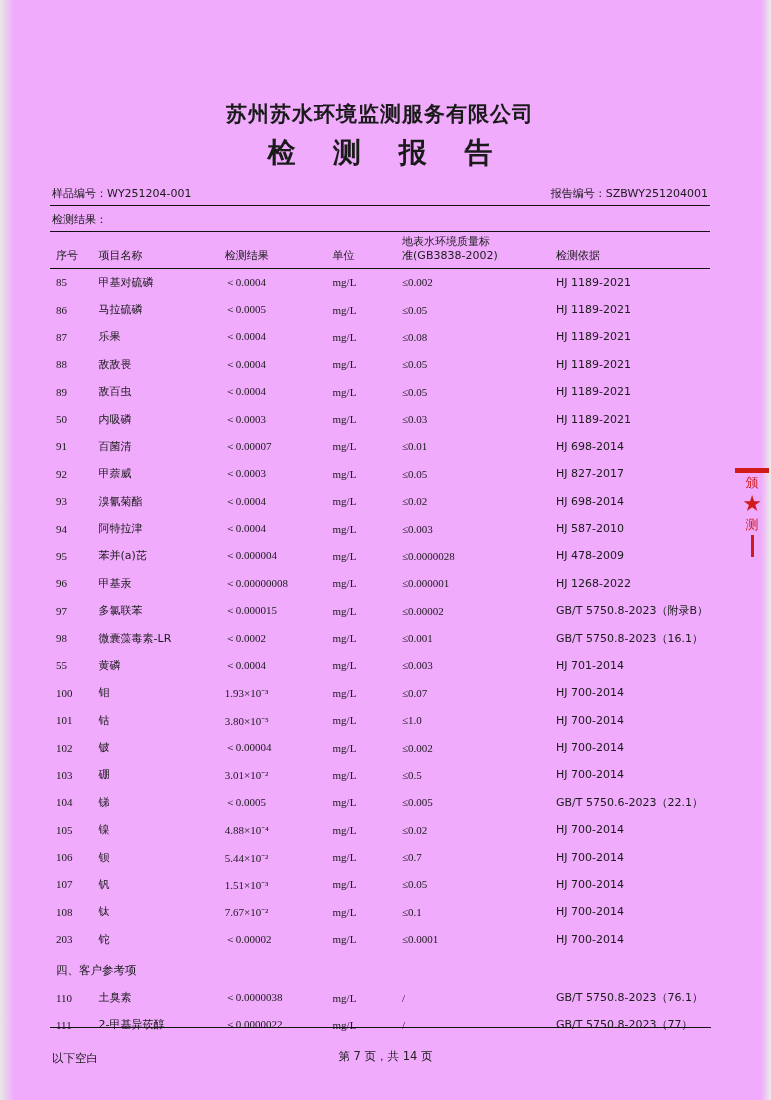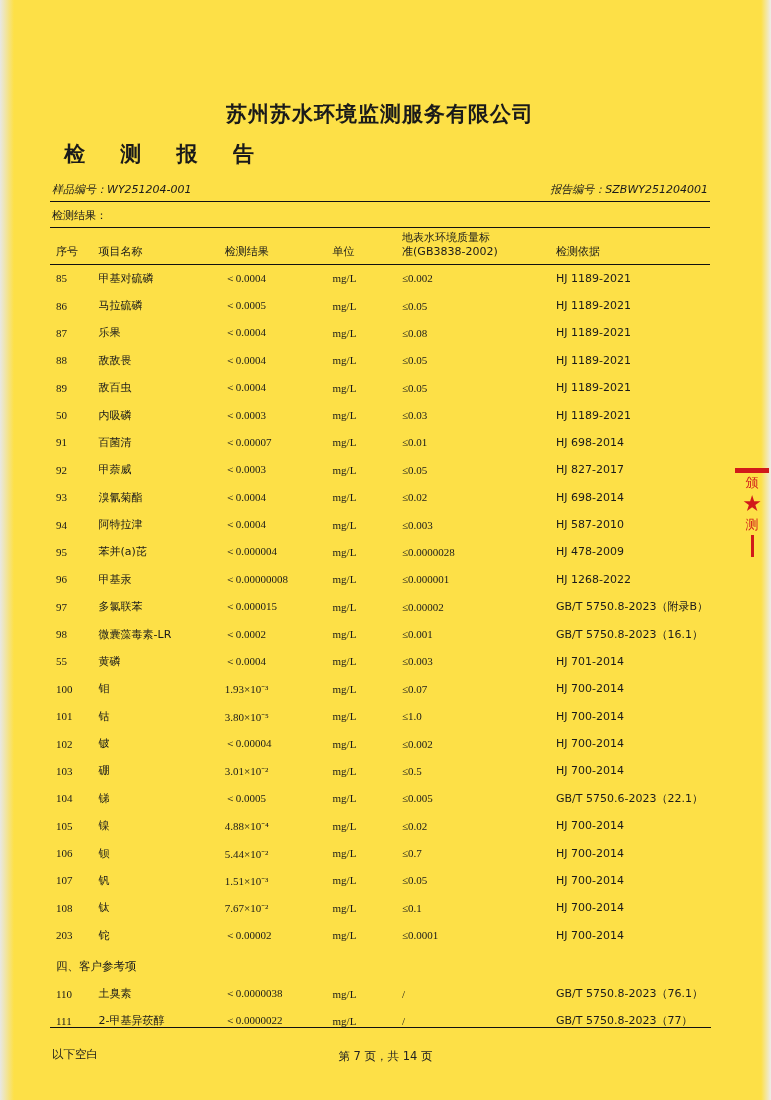--- a/index.html
+++ b/index.html
@@ -13,21 +13,21 @@
     position: relative;
     font-family: "Liberation Serif", serif;
     color: #1a1a1a;
     overflow: hidden;
   }
   .page {
     position: absolute;
     left: 0; top: 0;
     width: 771px;
     height: 1100px;
-    background: #fde047;
+    background: #f0abfc;
   }
   
   .scan-edge-left {
     position: absolute;
     left: 0; top: 0; bottom: 0;
     width: 14px;
     background: linear-gradient(to right, #e8e8e4, rgba(255,255,255,0));
     pointer-events: none;
   }
   .scan-edge-right {
@@ -45,39 +45,39 @@
   }
   .title-company {
     text-align: center;
     font-size: 21px;
     font-weight: bold;
     letter-spacing: 1px;
     margin-top: 100px;
     font-family: "DejaVu Serif", serif;
   }
   .title-report {
-    font-size: 21px;
+    text-align: center;
+    font-size: 28px;
     font-weight: bold;
     letter-spacing: 14px;
-    margin-top: 12px;
+    margin-top: 6px;
     padding-left: 14px;
     font-family: "DejaVu Serif", serif;
   }
   .idline {
     display: flex;
     justify-content: space-between;
     align-items: flex-end;
     font-size: 11.5px;
     margin-top: 14px;
     padding: 0 2px 4px 2px;
     border-bottom: 1.3px solid #111;
   }
   .idline .left, .idline .right {
     white-space: nowrap;
-    font-style: italic;
   }
   .results-label {
     font-size: 11.5px;
     margin: 6px 0 4px 2px;
   }
   table.main {
     width: 100%;
     border-collapse: collapse;
     font-size: 11px;
   }

